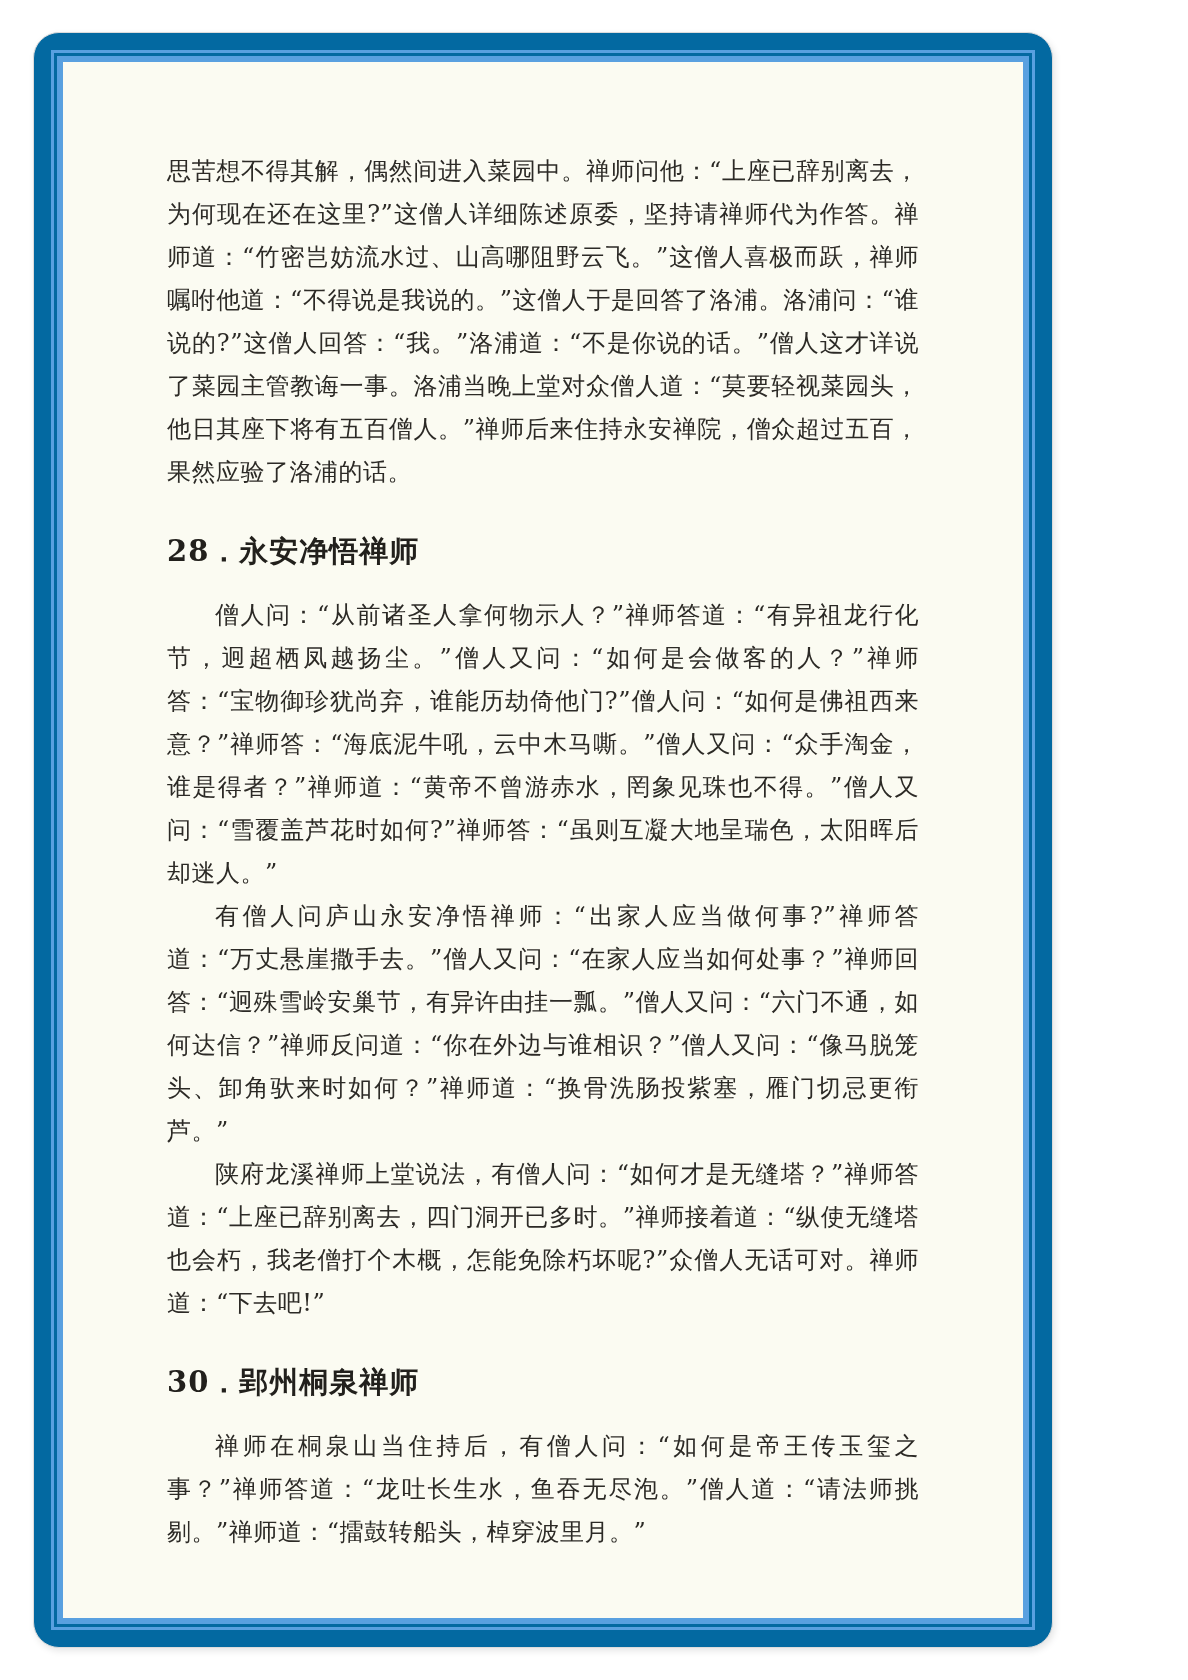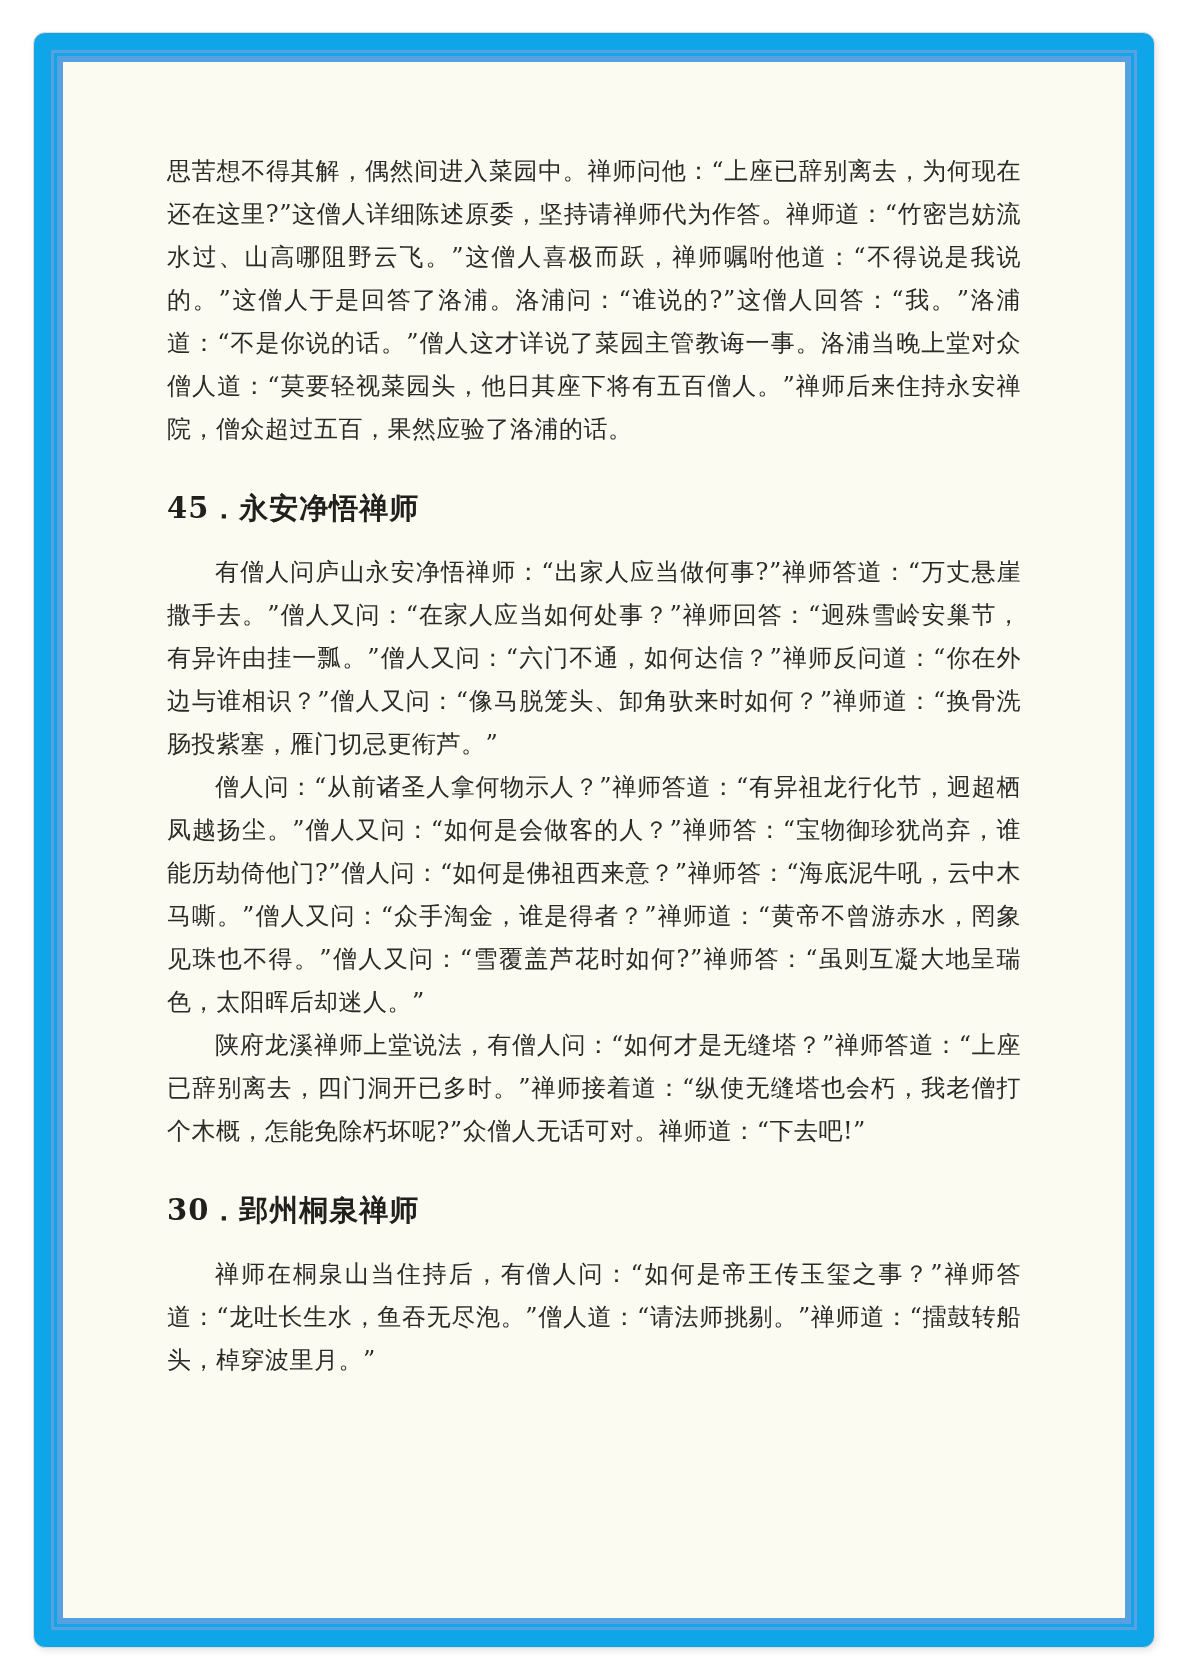--- a/index.html
+++ b/index.html
@@ -7,25 +7,25 @@
     padding: 0;
     background: #ffffff;
     width: 1188px;
     height: 1680px;
     font-family: "DejaVu Serif", serif;
   }
   .page-card {
     position: absolute;
     left: 33px;
     top: 32px;
-    width: 1122px;
+    width: 1020px;
     height: 1616px;
-    background: #0ea5e9;
+    background: #0369a1;
     border: 1px solid #dcdcdc;
-    border-radius: 12px;
+    border-radius: 26px;
     box-shadow: 2px 3px 7px rgba(0,0,0,0.10);
     box-sizing: border-box;
   }
   .blue-frame {
     position: absolute;
     left: 17px;
     top: 17px;
     right: 17px;
     bottom: 17px;
     border: 3px solid #59a0e0;
@@ -63,23 +63,23 @@
 </style>
 </head>
 <body>
 
 <div class="page-card">
   <div class="blue-frame">
     <div class="paper">
 
       <p class="para no-indent">思苦想不得其解，偶然间进入菜园中。禅师问他：“上座已辞别离去，为何现在还在这里?”这僧人详细陈述原委，坚持请禅师代为作答。禅师道：“竹密岂妨流水过、山高哪阻野云飞。”这僧人喜极而跃，禅师嘱咐他道：“不得说是我说的。”这僧人于是回答了洛浦。洛浦问：“谁说的?”这僧人回答：“我。”洛浦道：“不是你说的话。”僧人这才详说了菜园主管教诲一事。洛浦当晚上堂对众僧人道：“莫要轻视菜园头，他日其座下将有五百僧人。”禅师后来住持永安禅院，僧众超过五百，果然应验了洛浦的话。</p>
 
-      <h2 class="heading">45．永安净悟禅师</h2>
+      <h2 class="heading">28．永安净悟禅师</h2>
+      <p class="para">僧人问：“从前诸圣人拿何物示人？”禅师答道：“有异祖龙行化节，迥超栖凤越扬尘。”僧人又问：“如何是会做客的人？”禅师答：“宝物御珍犹尚弃，谁能历劫倚他门?”僧人问：“如何是佛祖西来意？”禅师答：“海底泥牛吼，云中木马嘶。”僧人又问：“众手淘金，谁是得者？”禅师道：“黄帝不曾游赤水，罔象见珠也不得。”僧人又问：“雪覆盖芦花时如何?”禅师答：“虽则互凝大地呈瑞色，太阳晖后却迷人。”</p>
       <p class="para">有僧人问庐山永安净悟禅师：“出家人应当做何事?”禅师答道：“万丈悬崖撒手去。”僧人又问：“在家人应当如何处事？”禅师回答：“迥殊雪岭安巢节，有异许由挂一瓢。”僧人又问：“六门不通，如何达信？”禅师反问道：“你在外边与谁相识？”僧人又问：“像马脱笼头、卸角驮来时如何？”禅师道：“换骨洗肠投紫塞，雁门切忌更衔芦。”</p>
-      <p class="para">僧人问：“从前诸圣人拿何物示人？”禅师答道：“有异祖龙行化节，迥超栖凤越扬尘。”僧人又问：“如何是会做客的人？”禅师答：“宝物御珍犹尚弃，谁能历劫倚他门?”僧人问：“如何是佛祖西来意？”禅师答：“海底泥牛吼，云中木马嘶。”僧人又问：“众手淘金，谁是得者？”禅师道：“黄帝不曾游赤水，罔象见珠也不得。”僧人又问：“雪覆盖芦花时如何?”禅师答：“虽则互凝大地呈瑞色，太阳晖后却迷人。”</p>
 
       <p class="para">陕府龙溪禅师上堂说法，有僧人问：“如何才是无缝塔？”禅师答道：“上座已辞别离去，四门洞开已多时。”禅师接着道：“纵使无缝塔也会朽，我老僧打个木概，怎能免除朽坏呢?”众僧人无话可对。禅师道：“下去吧!”</p>
 
       <h2 class="heading">30．郢州桐泉禅师</h2>
       <p class="para">禅师在桐泉山当住持后，有僧人问：“如何是帝王传玉玺之事？”禅师答道：“龙吐长生水，鱼吞无尽泡。”僧人道：“请法师挑剔。”禅师道：“擂鼓转船头，棹穿波里月。”</p>
 
     </div>
   </div>
 </div>
 

